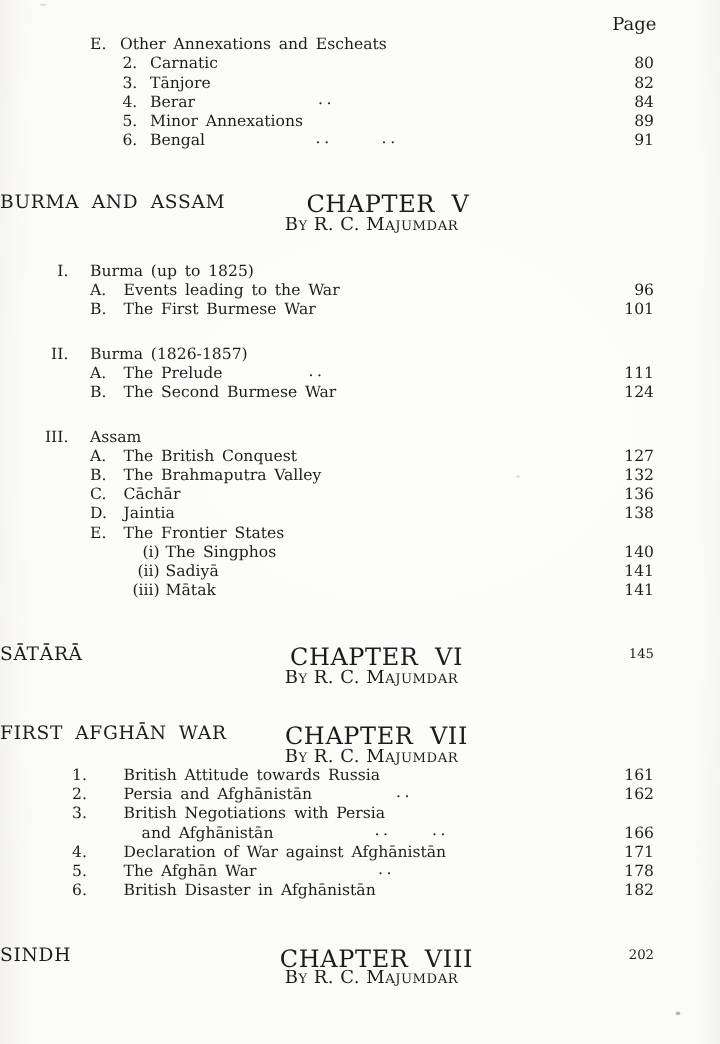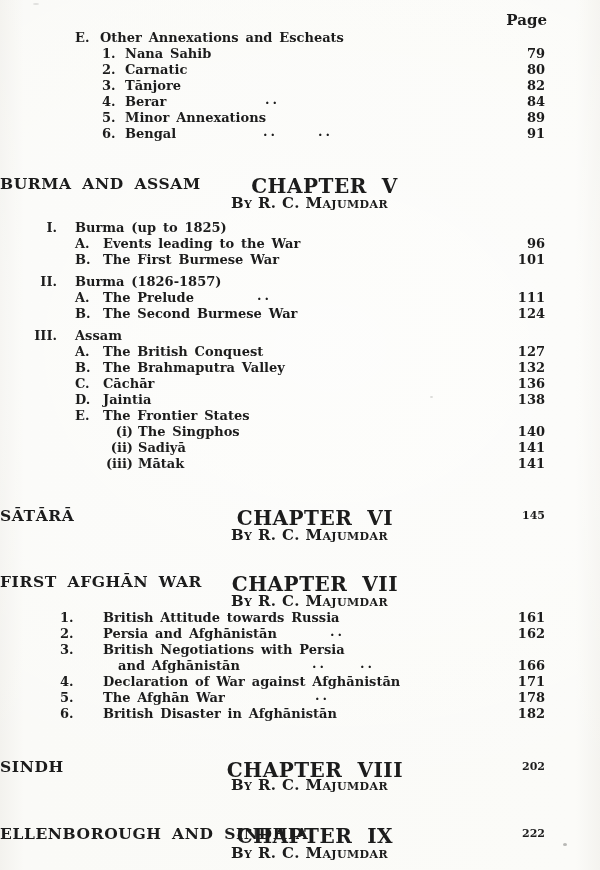--- a/index.html
+++ b/index.html
@@ -12,21 +12,21 @@
     position: relative;
     width: 600px; height: 870px;
     box-sizing: border-box;
     padding-top: 10px;
     background:
       radial-gradient(ellipse 900px 700px at 55% 40%, rgba(255,255,255,0.55), rgba(0,0,0,0) 70%),
       linear-gradient(90deg, #f3f2ee 0%, #fafaf7 4%, #fbfbf8 96%, #f4f3ef 100%);
     background-color: #fafaf7;
     color: #1c1c1c;
     font-family: "DejaVu Serif", "Liberation Serif", serif;
-    font-weight: 700;
+    font-weight: 400;
   }
   .row { position: relative; height: 16px; line-height: 16px; font-size: 13px; white-space: nowrap; }
   .txt { word-spacing: 0.18em; }
   .lbl { display: inline-block; }
   
   .lbl-letter { margin-left: 75px; width: 25px; }
   .lbl-num1   { margin-left: 102px; width: 23px; }
   .lbl-roman  { width: 57px; text-align: right; margin-right: 18px; }
   .lbl-sub    { margin-left: 75px; width: 28px; }
   .lbl-paren  { width: 133px; text-align: right; margin-right: 5px; }
@@ -38,45 +38,41 @@
   .row-pagehdr { position: relative; height: 20px; line-height: 20px; font-size: 15px; }
   .pagehdr-lbl { position: absolute; right: 53px; }
   .row-chapter { height: 24px; line-height: 24px; text-align: center;
                  font-size: 20px; letter-spacing: 0.5px; white-space: pre; }
   .row-subtitle { position: relative; height: 20px; line-height: 20px; text-align: left;
                   font-size: 15.5px; letter-spacing: 0.6px; word-spacing: 0.3em; }
   .row-subtitle .pg { font-size: 11px; letter-spacing: 0; word-spacing: 0; }
   .row-byline { height: 20px; line-height: 18px; text-align: center;
                 font-size: 15px; font-variant: small-caps; letter-spacing: 0.4px; padding-left: 19px; }
   .h18 { height: 18px; line-height: 18px; }
-  .mt2 { margin-top: 2px; } .mt6 { margin-top: 6px; }
+  .mt2 { margin-top: 2px; } .mt6 { margin-top: 21px; }
   .mt8 { margin-top: 8px; padding-left: 19px; } .mt10 { margin-top: 10px; } .mt12 { margin-top: 12px; }
   
   .speck { position: absolute; border-radius: 50%; background: rgba(60,60,58,0.35); filter: blur(0.5px); }
   .speck-a { left: 563px; top: 843px; width: 4px; height: 3px; }
   .speck-b { left: 33px;  top: 3px;   width: 6px; height: 2px; opacity: .4; }
   .speck-c { left: 430px; top: 396px; width: 3px; height: 2px; opacity: .5; }
 </style>
 </head>
 <body>
 
 <div class="paper">
 
   <div class="row-pagehdr">
     <span class="pagehdr-lbl">Page</span>
   </div>
 
   <div class="row">
     <span class="lbl lbl-letter">E.</span><span class="txt">Other Annexations and Escheats</span>
   </div>
   <div class="row">
-    <span class="lbl lbl-num1">1.</span><span class="txt">Nana Sahib</span>
-    <span class="pg">79</span>
-  </div>
-  <div class="row">
     <span class="lbl lbl-num1">2.</span><span class="txt">Carnatic</span>
     <span class="pg">80</span>
   </div>
   <div class="row">
     <span class="lbl lbl-num1">3.</span><span class="txt">Tānjore</span>
     <span class="pg">82</span>
   </div>
   <div class="row">
     <span class="lbl lbl-num1">4.</span><span class="txt">Berar</span>
     <span class="dots" style="left:265px">..</span>

